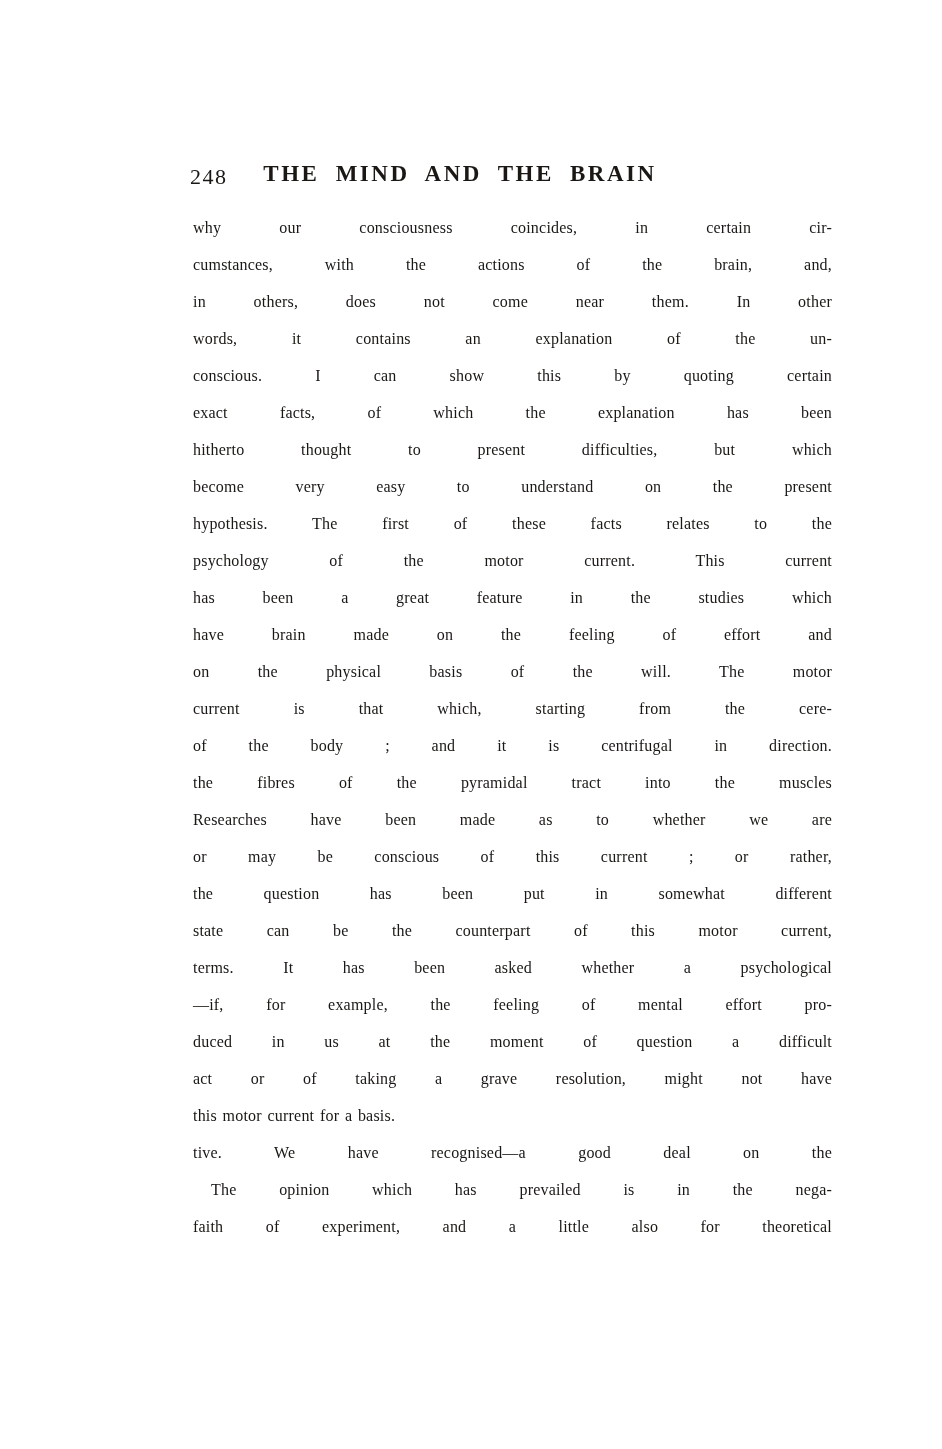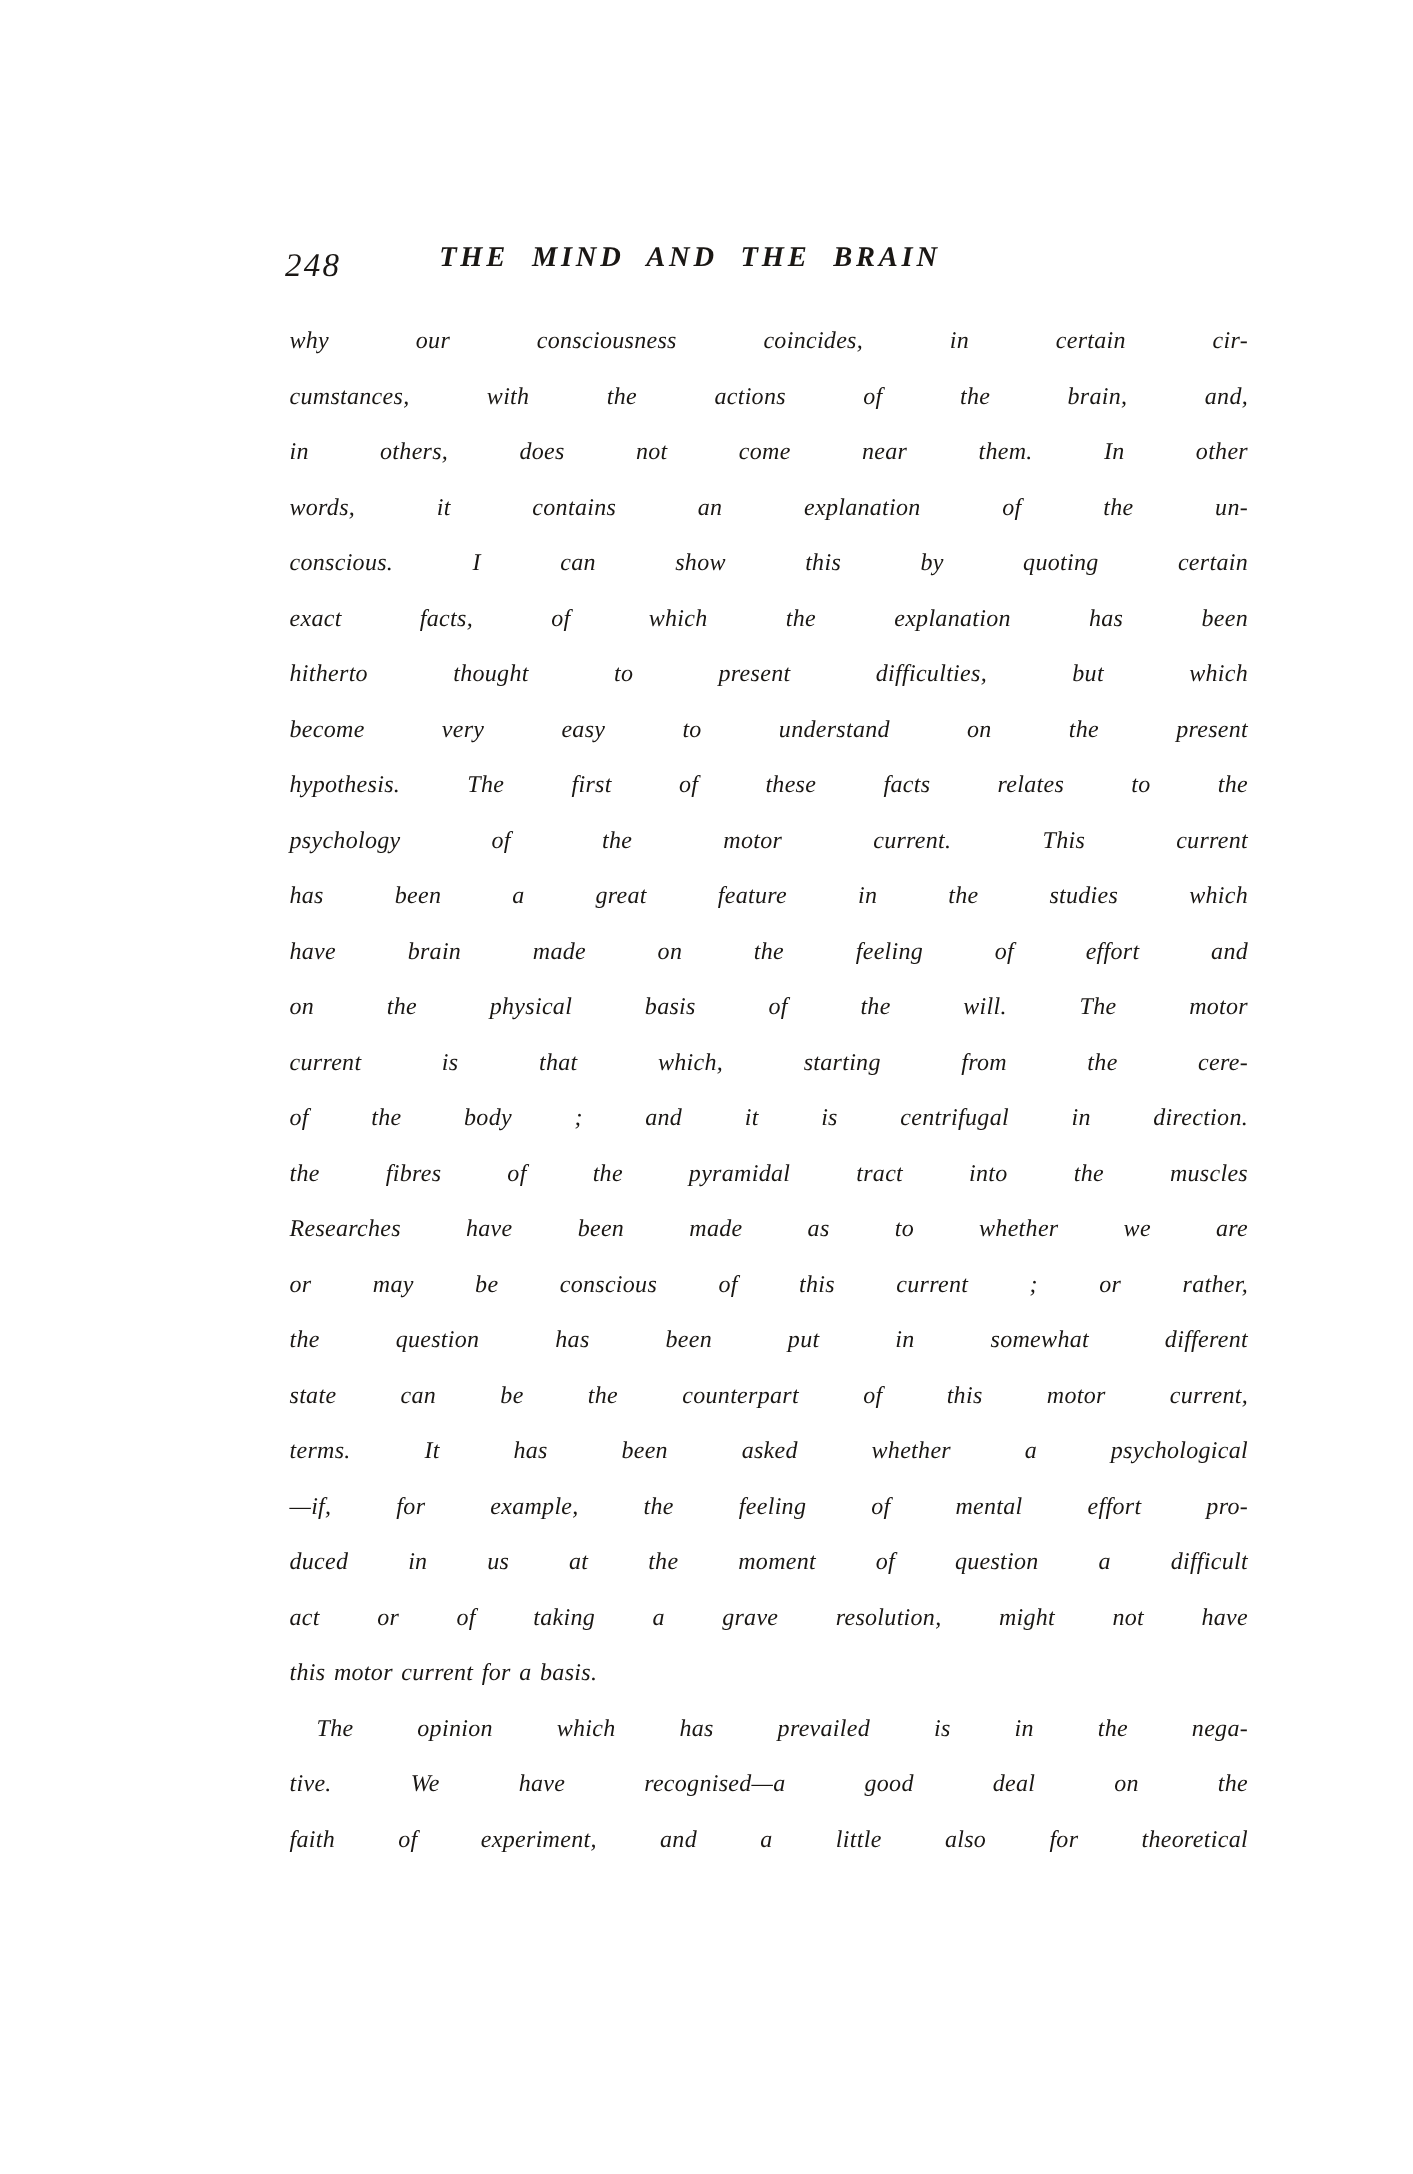--- a/index.html
+++ b/index.html
@@ -5,21 +5,20 @@
   html, body { margin: 0; padding: 0; background: #888; }
   .page {
     position: relative;
     width: 942px;
     height: 1449px;
     margin: 0 auto;
     background: var(--paper, #ffffff);
     color: var(--ink, #1a1714);
     font-family: "Liberation Serif", "DejaVu Serif", serif;
     overflow: hidden;
-    font-style: italic;
   }
   .header {
     position: absolute;
     left: 193px;
     top: 161px;
     width: 640px;
     height: 32px;
   }
   .pagenum {
     position: absolute;
@@ -28,21 +27,21 @@
     font-size: 22px;
     letter-spacing: 1.5px;
   }
   .title {
     position: absolute;
     left: 0;
     width: 100%;
     text-align: center;
     transform: translateX(-53px);
     font-weight: 700;
-    font-size: 19px;
+    font-size: 23px;
     letter-spacing: 2.5px;
     word-spacing: 8px;
     white-space: nowrap;
   }
   .bodytext {
     position: absolute;
     left: 193px;
     top: 209px;
     width: 639px;
     font-size: 16px;
@@ -85,17 +84,17 @@
       <div class="line">the fibres of the pyramidal tract into the muscles</div>
       <div class="line">Researches have been made as to whether we are</div>
       <div class="line">or may be conscious of this current ; or rather,</div>
       <div class="line">the question has been put in somewhat different</div>
       <div class="line">state can be the counterpart of this motor current,</div>
       <div class="line">terms. It has been asked whether a psychological</div>
       <div class="line">—if, for example, the feeling of mental effort pro-</div>
       <div class="line">duced in us at the moment of question a difficult</div>
       <div class="line">act or of taking a grave resolution, might not have</div>
       <div class="line flush">this motor current for a basis.</div>
+      <div class="line">tive. We have recognised—a good deal on the</div>
       <div class="line indent">The opinion which has prevailed is in the nega-</div>
-      <div class="line">tive. We have recognised—a good deal on the</div>
       <div class="line">faith of experiment, and a little also for theoretical</div>
     </div>
 </div>
 
 </body></html>

